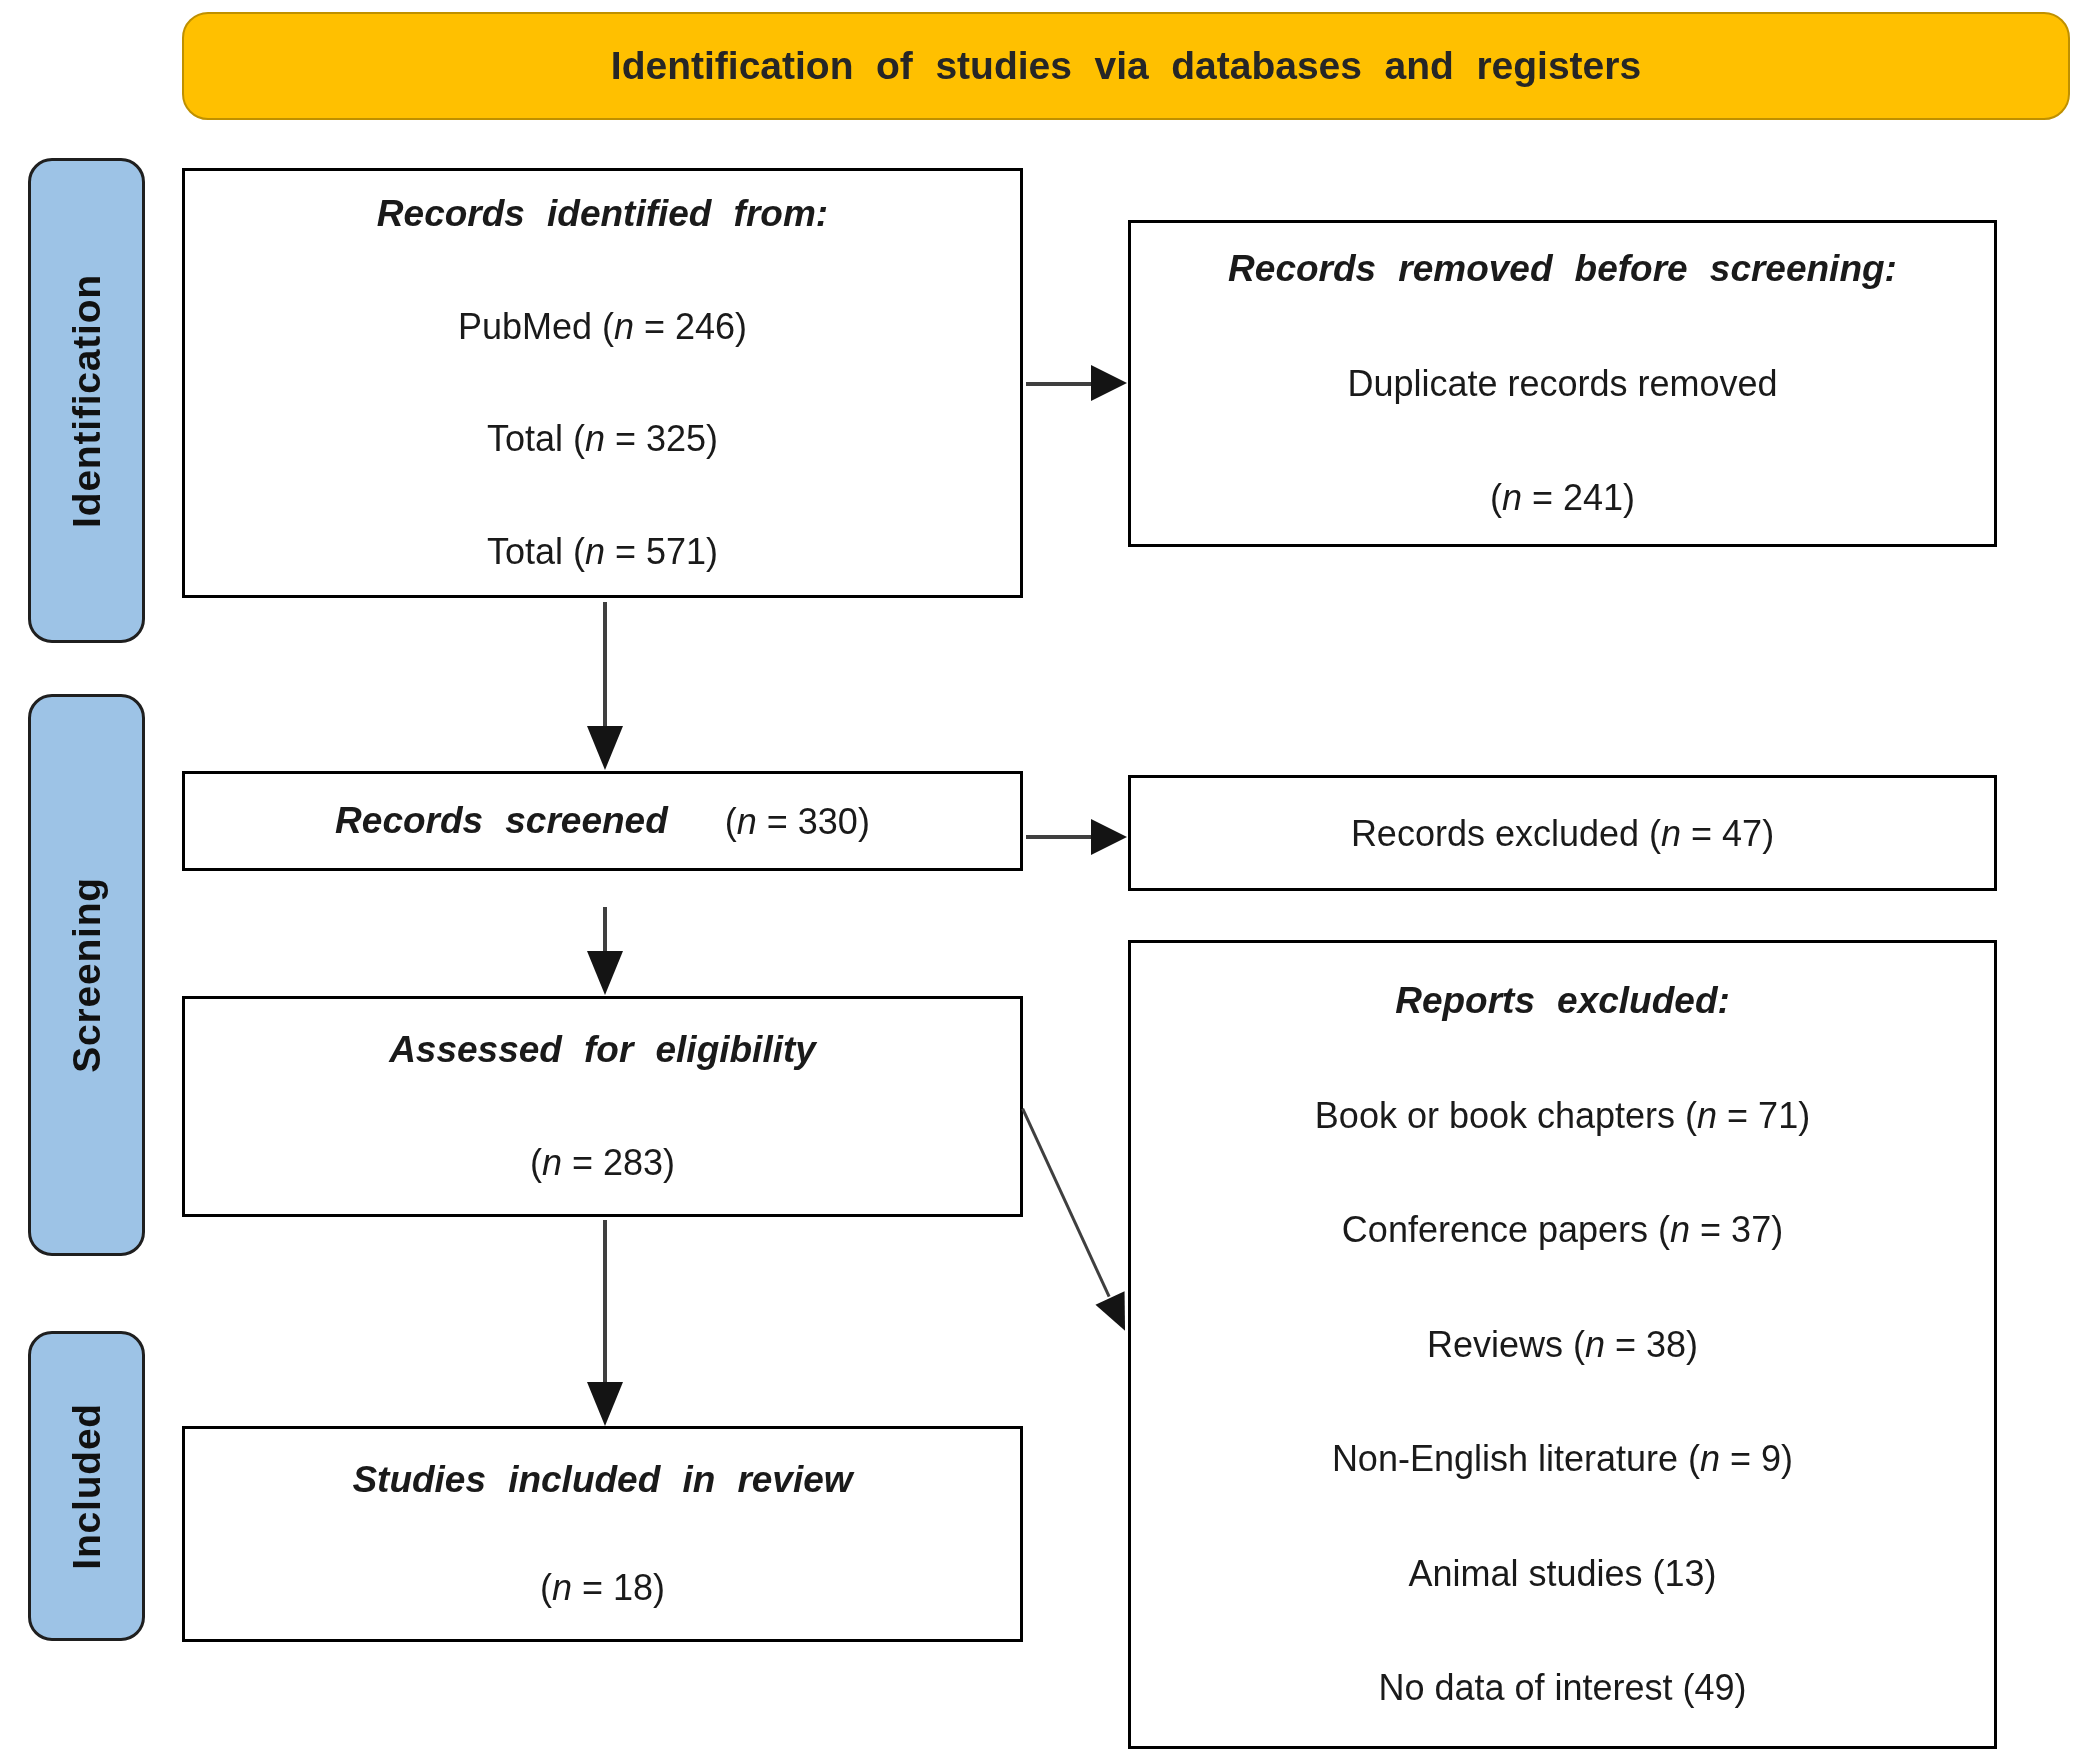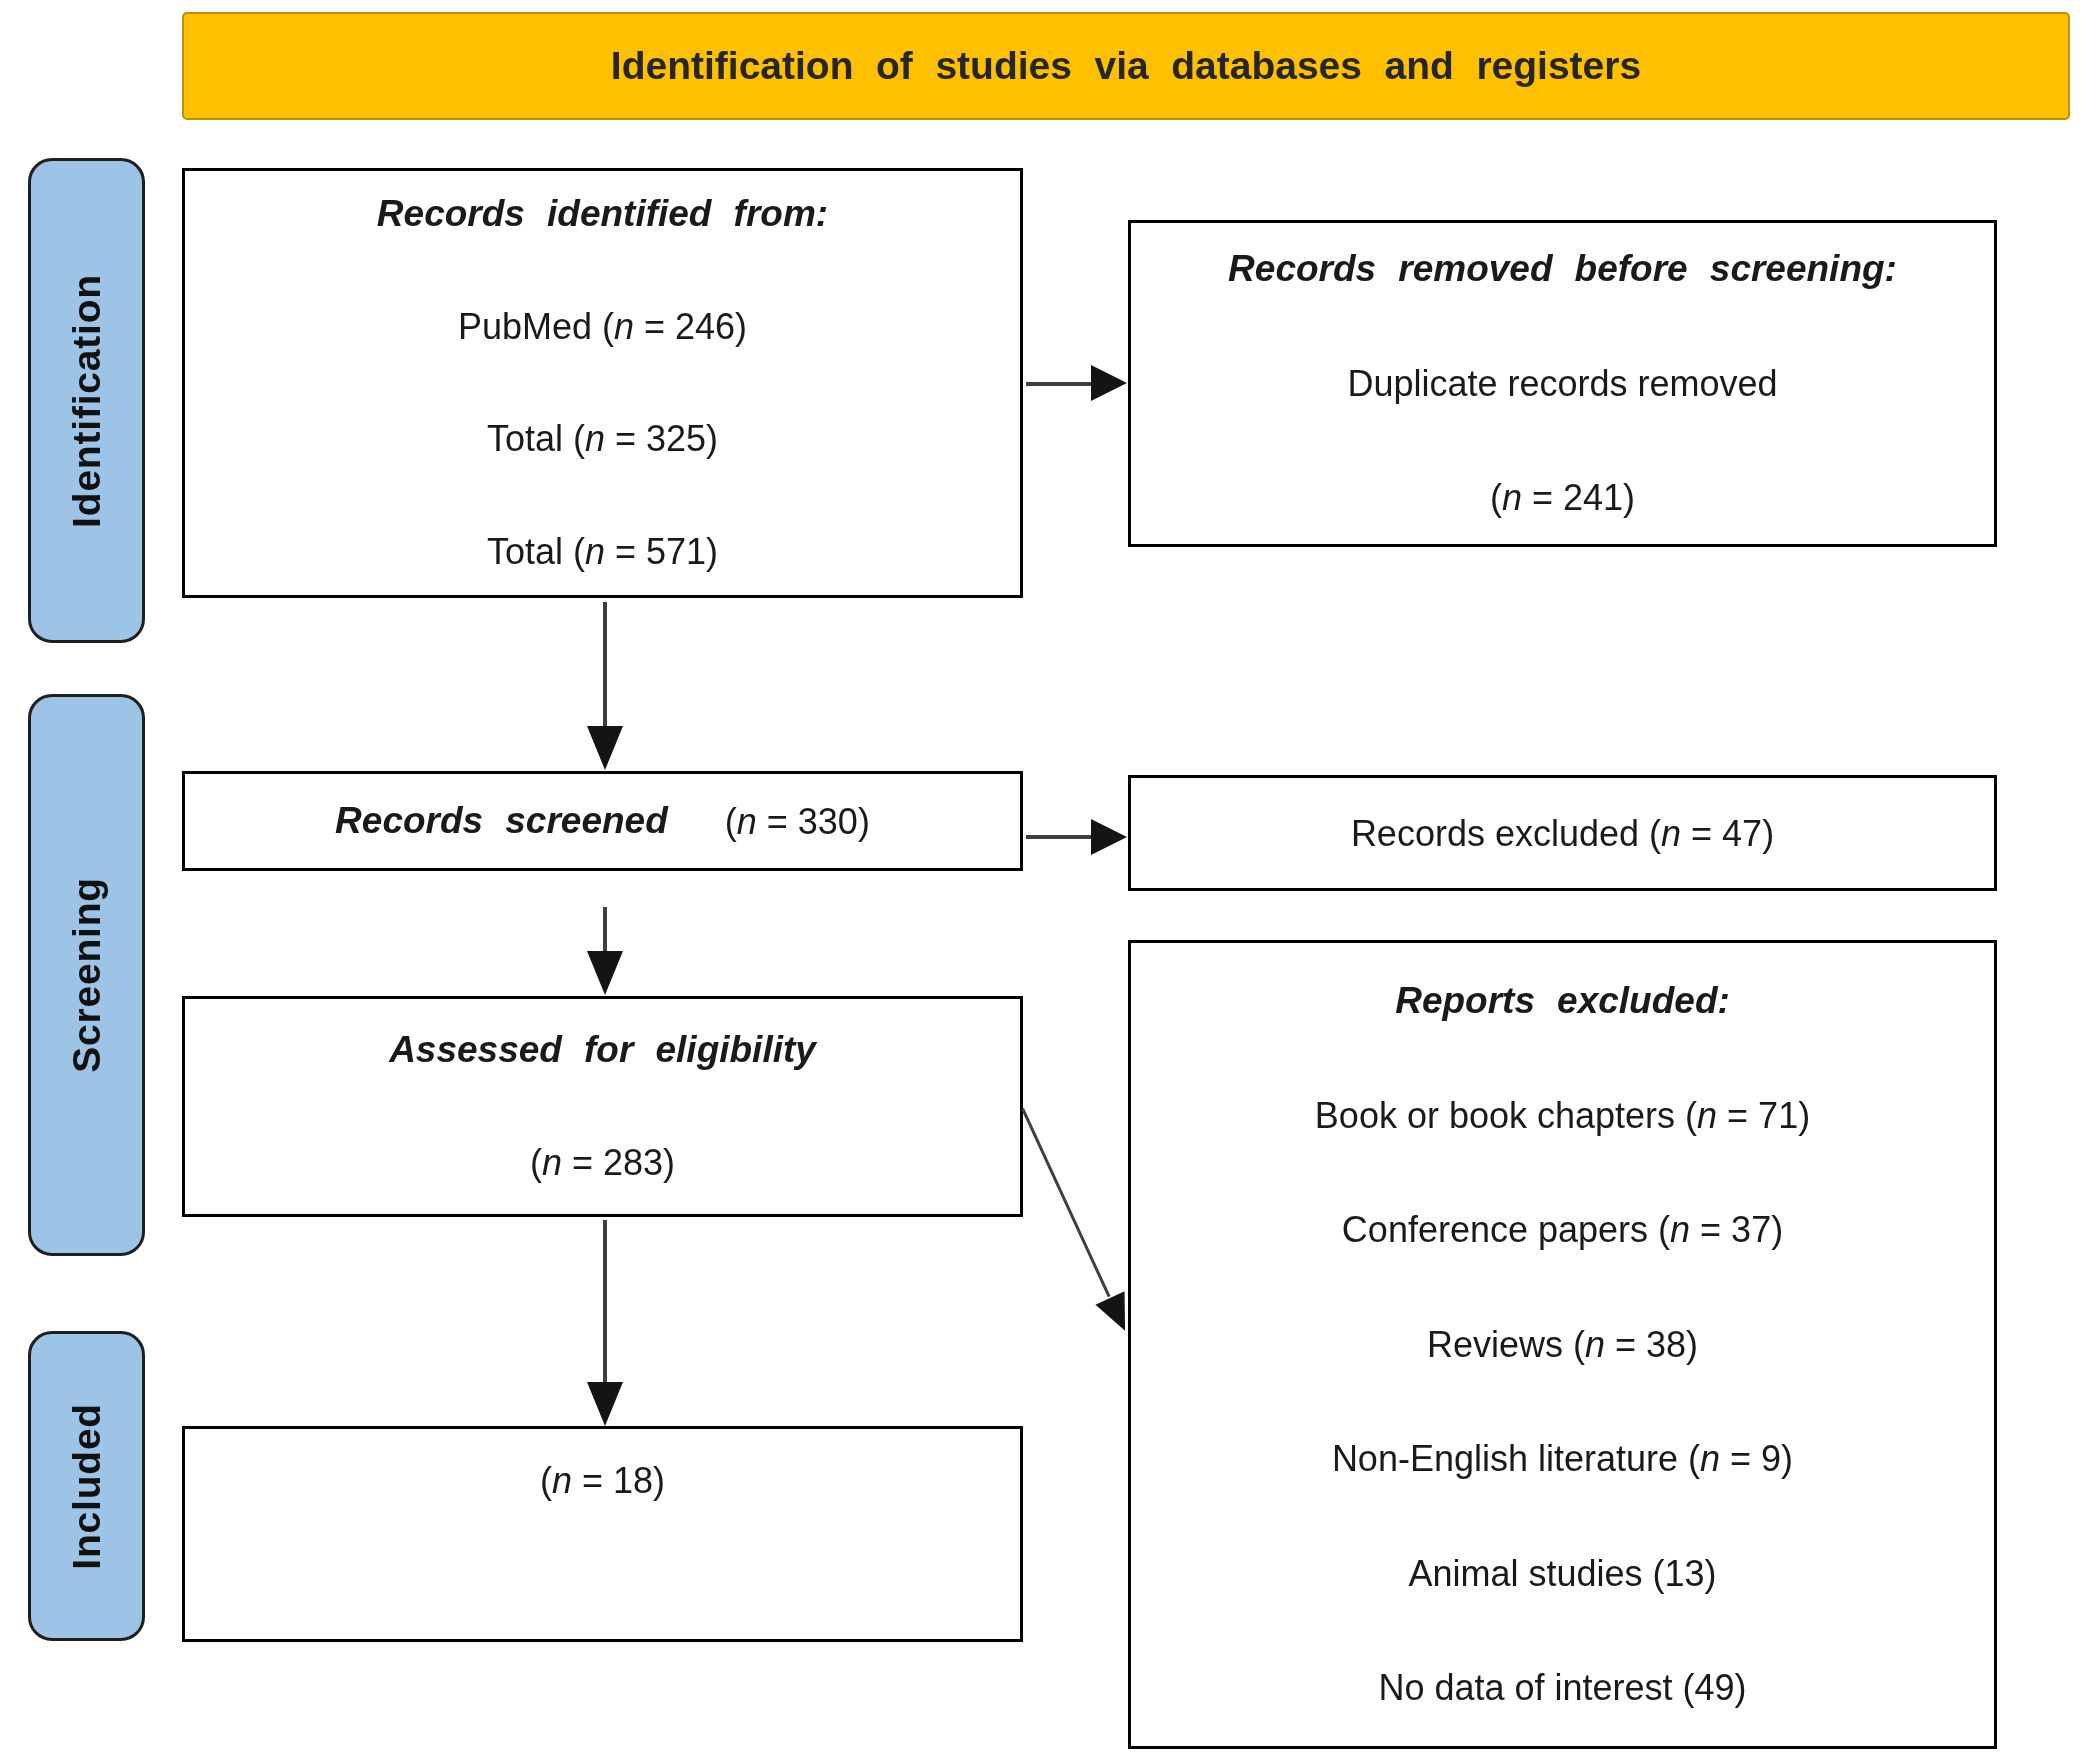--- a/index.html
+++ b/index.html
@@ -11,21 +11,21 @@
   html,body{margin:0;padding:0;background:#ffffff;}
   .canvas{
     position:relative; width:2097px; height:1760px; background:#ffffff;
     font-family:"Liberation Sans","DejaVu Sans",sans-serif; color:var(--text);
     overflow:hidden;
   }
   
   .banner{
     position:absolute; left:182px; top:12px; width:1888px; height:108px;
     background:var(--banner-bg); border:2.4px solid var(--banner-border);
-    border-radius:5px; box-sizing:border-box;
+    border-radius:26px; box-sizing:border-box;
     display:flex; align-items:center; justify-content:center;
   }
   .banner-text{
     font-size:39px; font-weight:700; color:var(--banner-text);
     word-spacing:0.30em; white-space:pre-wrap;
   }
   
   .stage{
     position:absolute; left:28px; width:117px;
     background:var(--stage-bg); border:3.2px solid var(--stage-border);
@@ -124,20 +124,21 @@
     <div class="box-title">Reports excluded:</div>
     <div class="box-line"><span>Book or book chapters (</span><span class="it">n</span><span> = 71)</span></div>
     <div class="box-line"><span>Conference papers (</span><span class="it">n</span><span> = 37)</span></div>
     <div class="box-line"><span>Reviews (</span><span class="it">n</span><span> = 38)</span></div>
     <div class="box-line"><span>Non-English literature (</span><span class="it">n</span><span> = 9)</span></div>
     <div class="box-line"><span>Animal studies (13)</span><span class="it"></span><span></span></div>
     <div class="box-line"><span>No data of interest (49)</span><span class="it"></span><span></span></div>
   </div>
 
   <div class="box" id="box-included-review">
+    <div class="box-title">Studies included in review</div>
     <div class="box-line"><span>(</span><span class="it">n</span><span> = 18)</span></div>
   </div>
 
   <div class="shaft-h" style="left:1026px;top:382px;width:66px;"></div>
   <div class="head-right" style="left:1091px;top:365px;"></div>
 
   <div class="shaft-v" style="left:603px;top:602px;height:128px;"></div>
   <div class="head-down" style="left:587px;top:726px;"></div>
 
   <div class="shaft-h" style="left:1026px;top:835px;width:66px;"></div>

